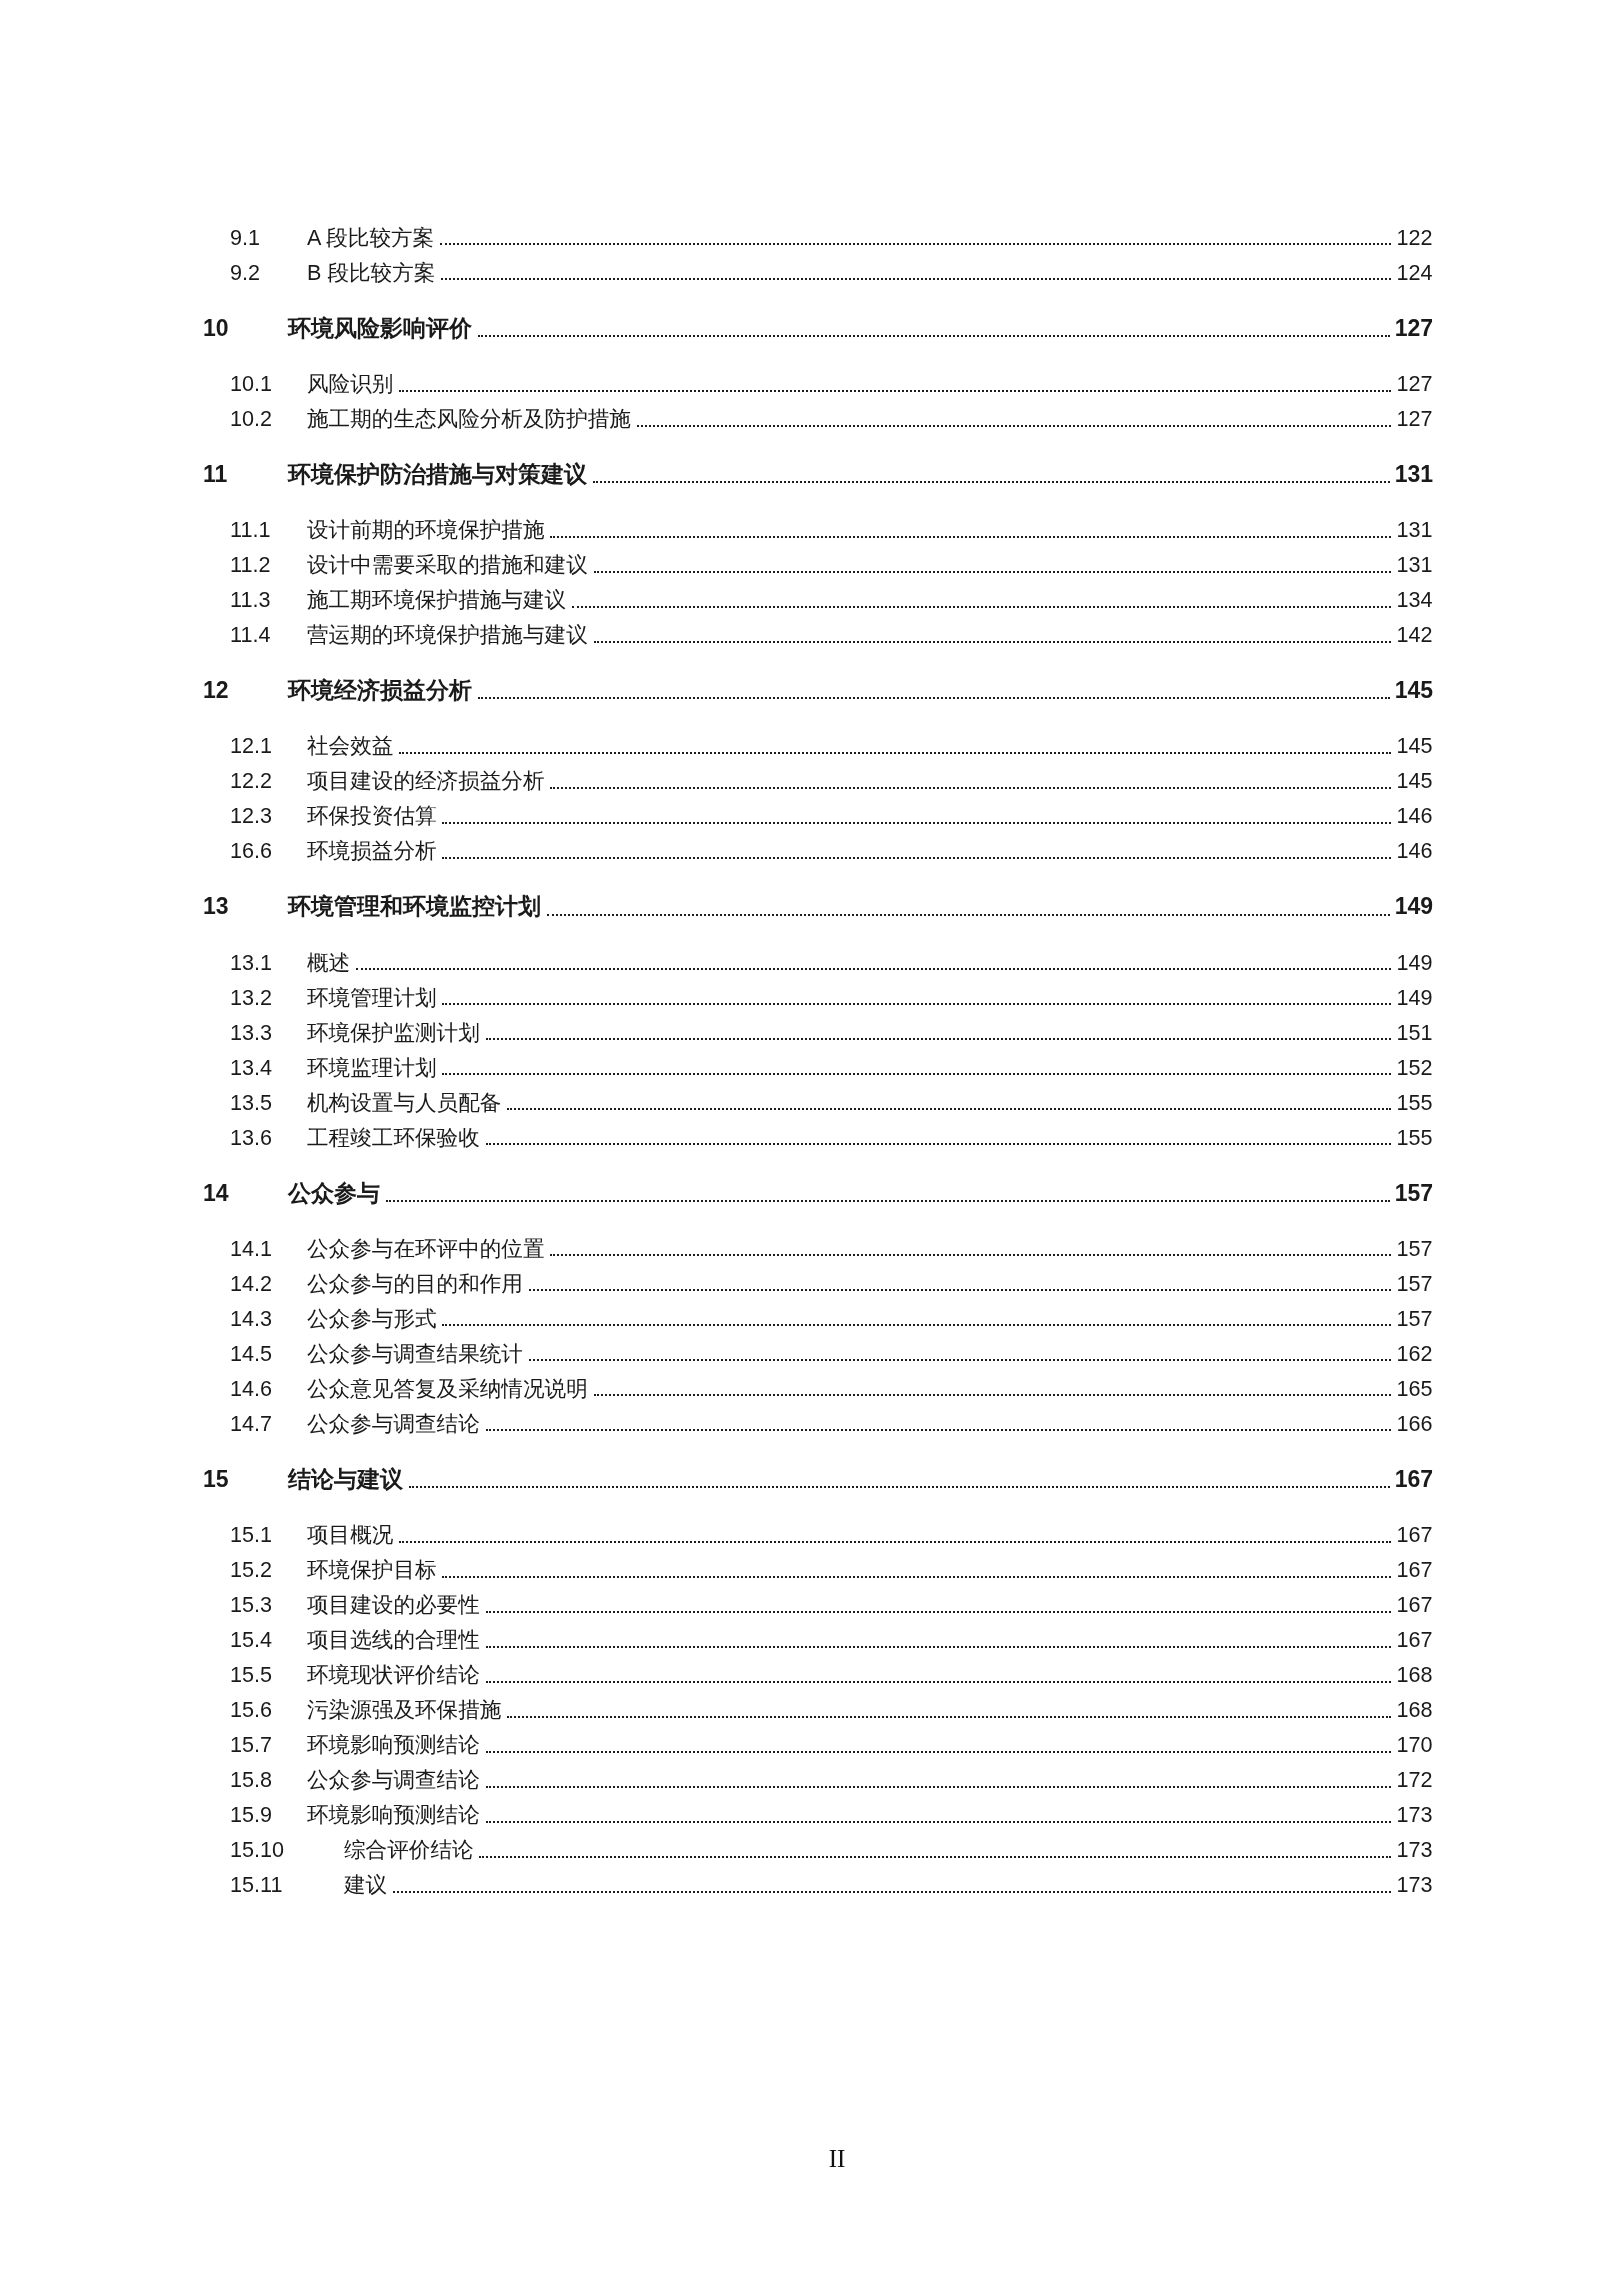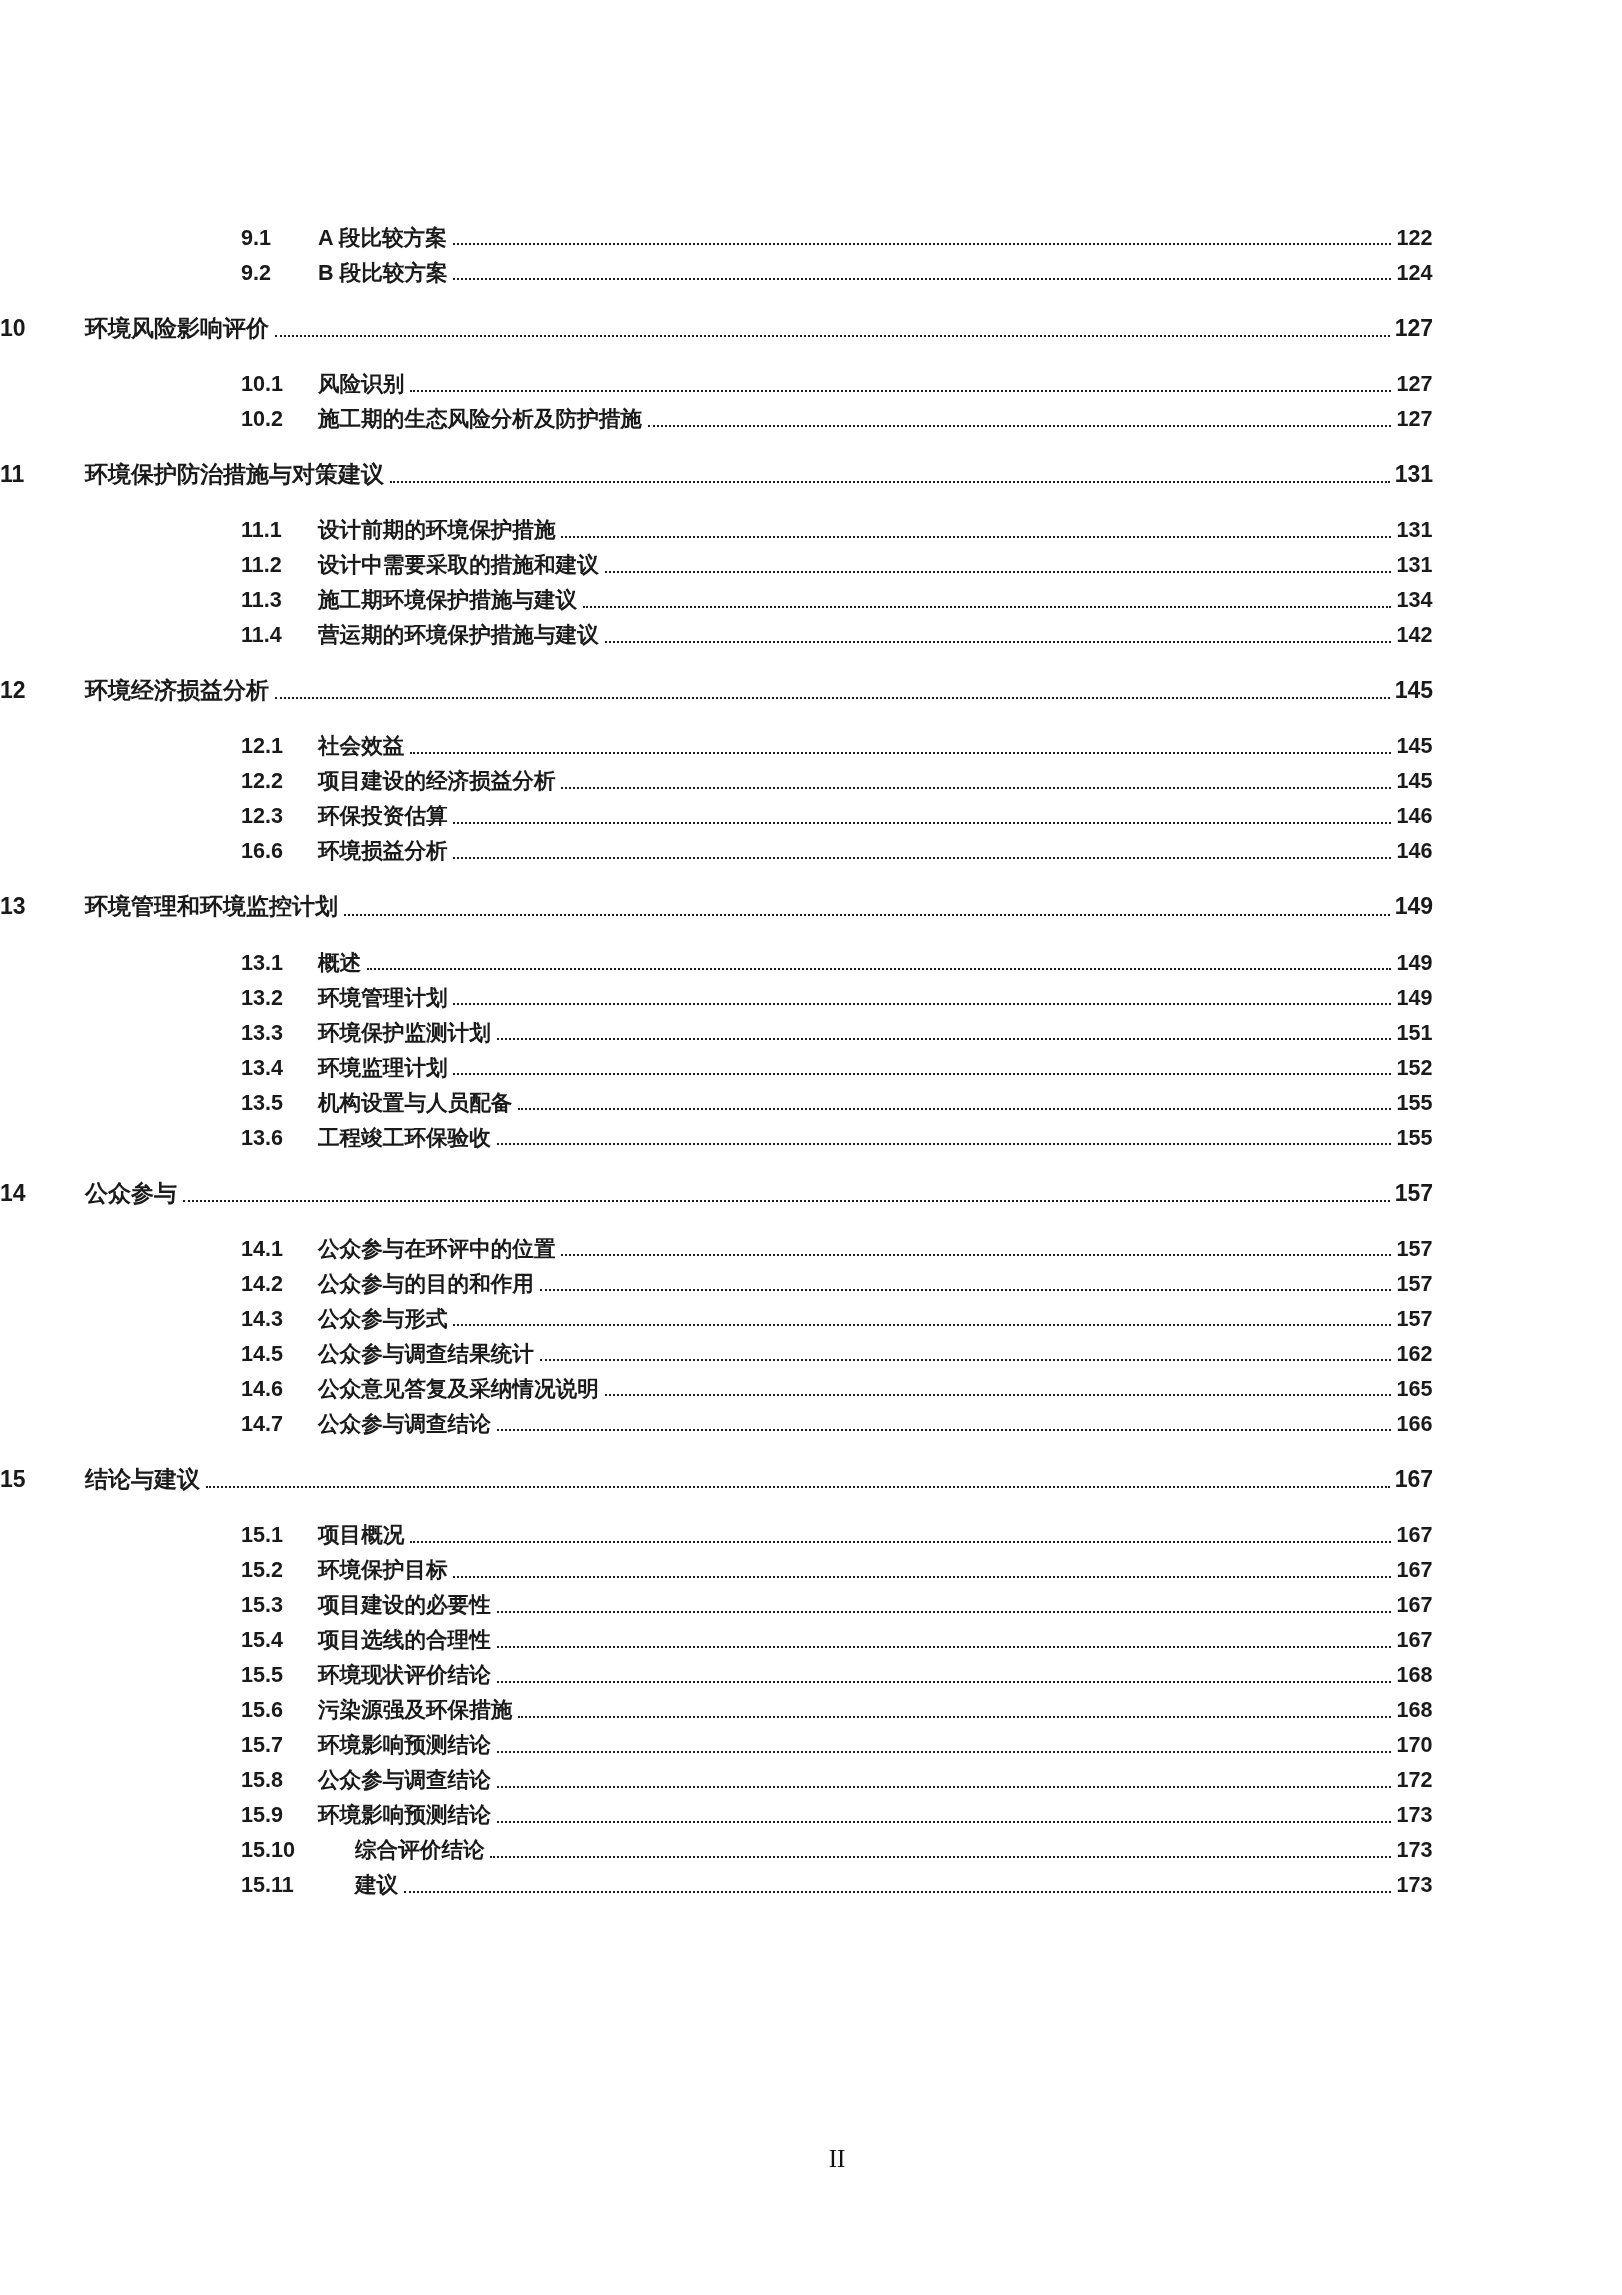--- a/index.html
+++ b/index.html
@@ -29,31 +29,31 @@
   .row {
     display: flex;
     align-items: flex-end;
     height: 35px;
     font-size: 21.6px;
     line-height: 1.12;
     white-space: nowrap;
   }
   .row.sub {
     padding-left: 230px;
-    font-weight: bold;
-    margin-left: 11px;
+    font-weight: normal;
   }
   .row.sub .num {
     min-width: 77px;
     flex: 0 0 auto;
   }
   .row.sub.wide-num .num {
     min-width: 114px;
   }
   .row.chapter {
+    padding-left: 203px;
     font-weight: bold;
     font-size: 23px;
     height: 37px;
     margin-top: 19.6px;
     margin-bottom: 19.6px;
   }
   .row.chapter .num {
     min-width: 85px;
     flex: 0 0 auto;
   }

